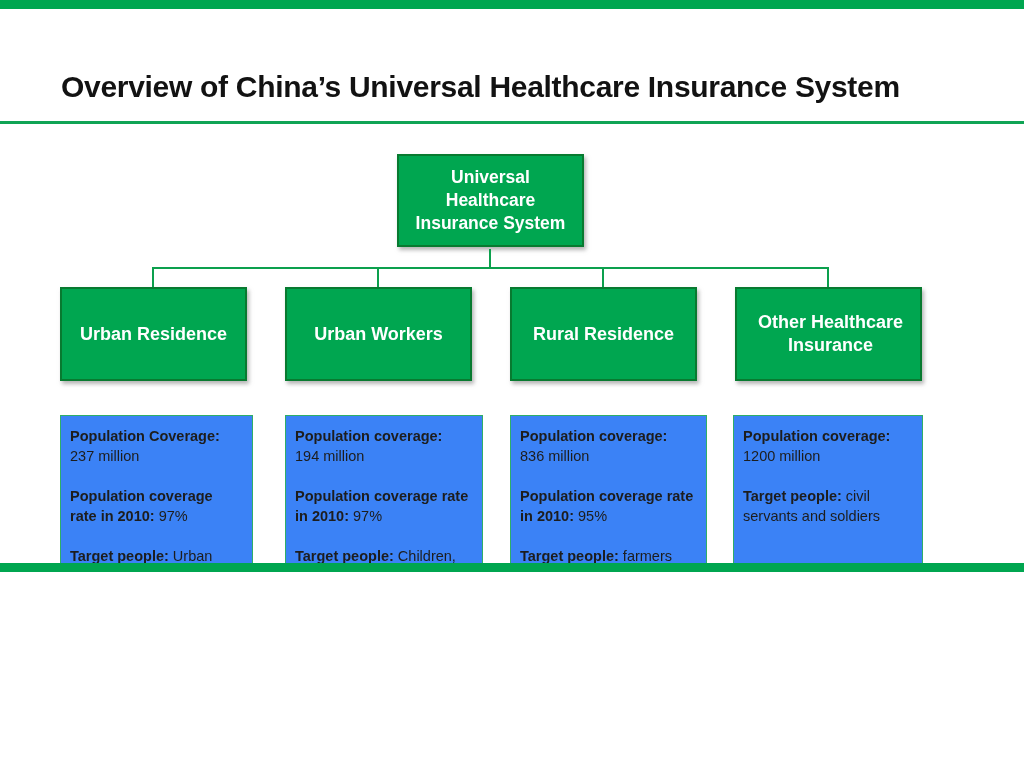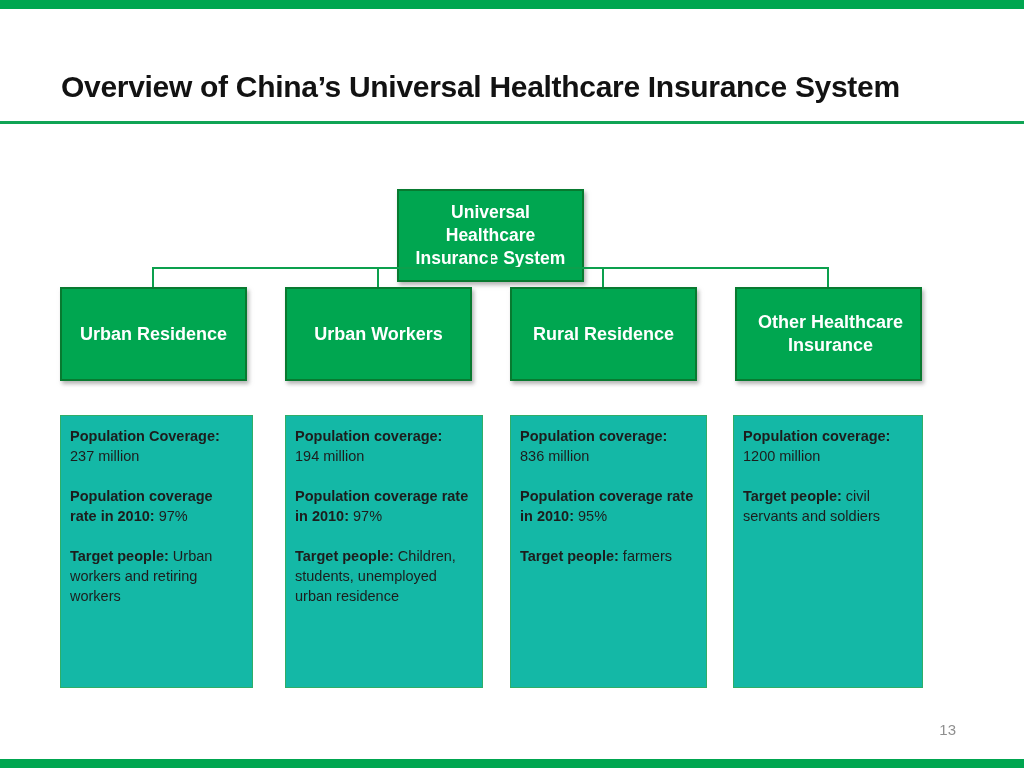--- a/index.html
+++ b/index.html
@@ -8,21 +8,21 @@
     --connector_green:#0ca04d;
     --rule_green:#10a455;
     --detail_border_green:#2fae68;
     --title_color:#121212;
     --body_text:#1d1d1d;
     --page_number_gray:#8f8f8f;
   }
   html,body{margin:0;padding:0;}
   body{background:#ffffff;font-family:"Liberation Sans",sans-serif;}
   .slide{
-    position:relative;width:1024px;height:768px;background:#ffffff;
+    position:relative;width:1024px;height:572px;background:#ffffff;
     overflow:hidden;
   }
   .accent-bar{position:absolute;left:0;width:1024px;height:9px;background:var(--accent_green);}
   .accent-bar.top{top:0;}
   .accent-bar.bottom{bottom:0;}
   .page-title{
     position:absolute;left:61px;top:70px;width:950px;
     font-size:30px;font-weight:bold;color:var(--title_color);
     letter-spacing:-0.3px;white-space:nowrap;
   }
@@ -32,42 +32,42 @@
   .node{
     position:absolute;box-sizing:border-box;
     background:var(--accent_green);
     border:2px solid var(--dark_green_border);
     color:#ffffff;font-weight:bold;text-align:center;
     box-shadow:2px 3px 4px rgba(120,120,120,0.55);
   }
   .root-node{
     left:397px;top:154px;width:187px;height:93px;
     font-size:17.5px;line-height:23px;
-    display:flex;flex-direction:column;justify-content:center;margin-top:35px;
+    display:flex;flex-direction:column;justify-content:center;
   }
   .root-node span{display:block;}
   .branch-node{
     top:287px;width:187px;height:94px;
     font-size:18px;line-height:23px;
     display:flex;align-items:center;justify-content:center;
     padding:0 4px;
   }
   .b0{left:60px;} .b1{left:285px;} .b2{left:510px;} .b3{left:735px;padding-left:8px;}
 
   
   .conn{position:absolute;background:var(--connector_green);}
   .conn.root-stem{left:489px;top:249px;width:2px;height:18px;}
   .conn.hline{left:152px;top:267px;width:677px;height:2px;}
   .conn.stem{top:269px;width:2px;height:18px;}
   .s0{left:152px;} .s1{left:377px;} .s2{left:602px;} .s3{left:827px;}
 
   
   .detail-box{
     position:absolute;top:415px;height:273px;box-sizing:border-box;
-    background:#14b8a6;border:1.5px solid var(--detail_border_green);
+    background:#3b82f6;border:1.5px solid var(--detail_border_green);
     padding:10px 9px 0 9px;
     font-size:14.5px;line-height:20px;color:var(--body_text);
   }
   .d0{left:60px;width:193px;}
   .d1{left:285px;width:198px;}
   .d2{left:510px;width:197px;}
   .d3{left:733px;width:190px;}
   .detail-box p{margin:0 0 20px 0;}
   .detail-box strong{font-weight:bold;}
 

